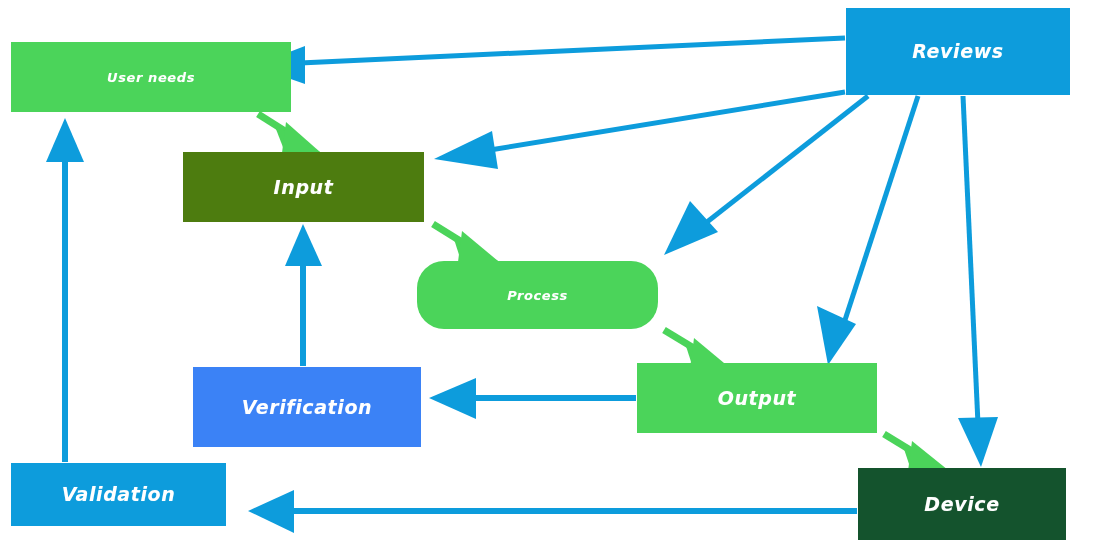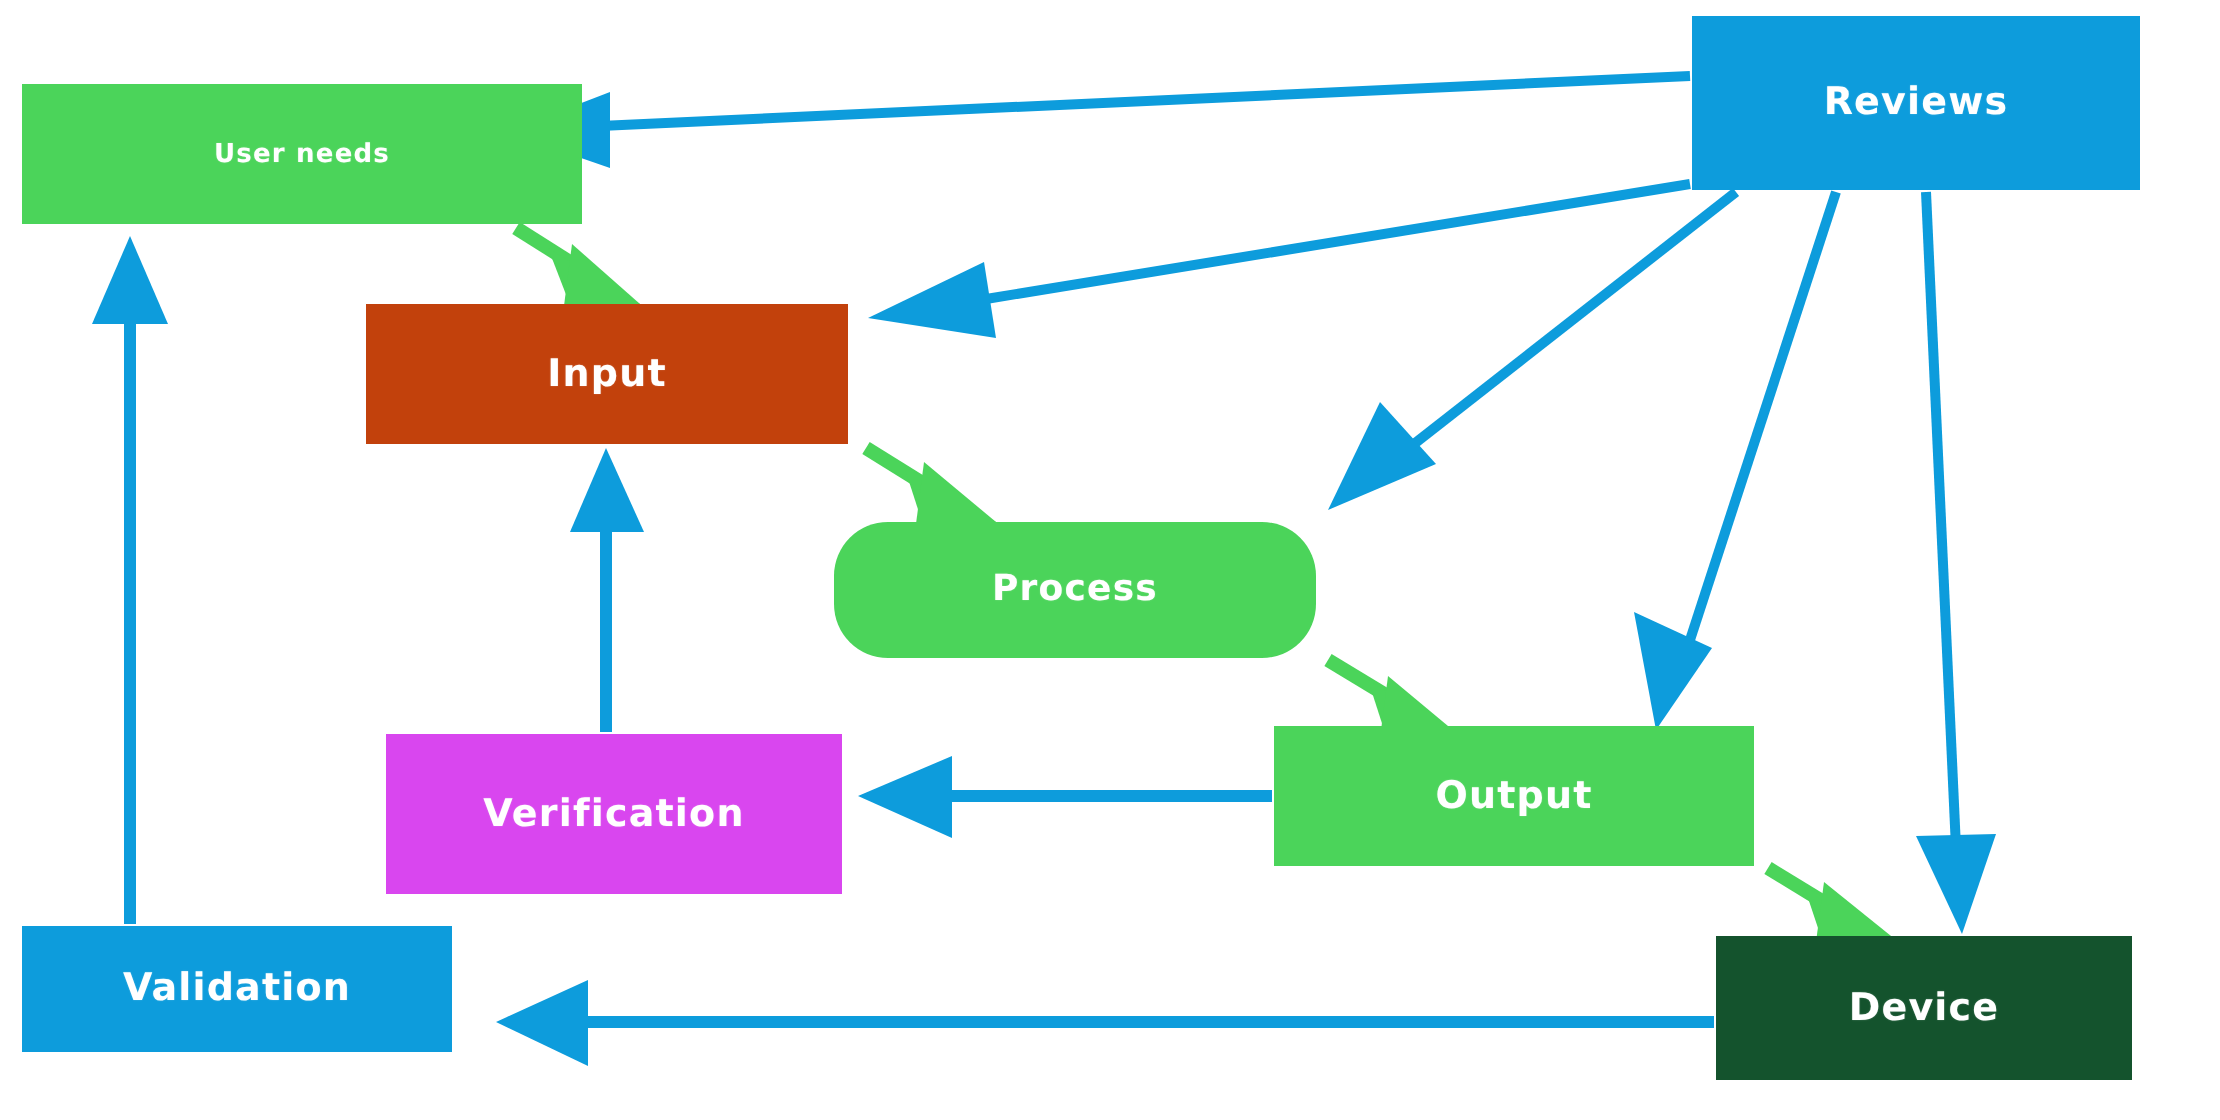--- a/index.html
+++ b/index.html
@@ -34,20 +34,21 @@
     color: #ffffff;
     font-weight: bold;
     letter-spacing: 0.6px;
     z-index: 5;
     user-select: none;
   }
   .node-label {
     display: block;
     line-height: 1;
     text-shadow: 0 0 1px rgba(255,255,255,0.25);
+    font-style: italic;
   }
 </style>
 </head>
 <body>
 
 <div id="diagram-root">
 
   <svg id="edge-layer" width="1110" height="560" viewBox="0 0 1110 560" xmlns="http://www.w3.org/2000/svg">
 
     <g>
@@ -117,41 +118,41 @@
     <g>
       <line x1="65" y1="462" x2="65" y2="158" stroke="#0D9CDC" stroke-width="6" stroke-linecap="butt"></line>
       <polygon points="65,118 46,162 84,162" fill="#0D9CDC"></polygon>
     </g>
   </svg>
 
   <div class="node" style="left:11px; top:42px; width:280px; height:70px; background:#4BD45A; font-size:13px;">
     <span class="node-label">User needs</span>
   </div>
 
-  <div class="node" style="left:183px; top:152px; width:241px; height:70px; background:#c2410c; font-size:19px;">
+  <div class="node" style="left:183px; top:152px; width:241px; height:70px; background:#4d7c0f; font-size:19px;">
     <span class="node-label">Input</span>
   </div>
 
-  <div class="node" style="left:417px; top:261px; width:241px; height:68px; background:#4BD45A; font-size:18px;border-radius:27px;">
+  <div class="node" style="left:417px; top:261px; width:241px; height:68px; background:#4BD45A; font-size:13px;border-radius:27px;">
     <span class="node-label">Process</span>
   </div>
 
   <div class="node" style="left:637px; top:363px; width:240px; height:70px; background:#4BD45A; font-size:19px;">
     <span class="node-label">Output</span>
   </div>
 
   <div class="node" style="left:858px; top:468px; width:208px; height:72px; background:#14532d; font-size:19px;">
     <span class="node-label">Device</span>
   </div>
 
   <div class="node" style="left:846px; top:8px; width:224px; height:87px; background:#0D9CDC; font-size:19px;">
     <span class="node-label">Reviews</span>
   </div>
 
-  <div class="node" style="left:193px; top:367px; width:228px; height:80px; background:#d946ef; font-size:19px;">
+  <div class="node" style="left:193px; top:367px; width:228px; height:80px; background:#3b82f6; font-size:19px;">
     <span class="node-label">Verification</span>
   </div>
 
   <div class="node" style="left:11px; top:463px; width:215px; height:63px; background:#0D9CDC; font-size:19px;">
     <span class="node-label">Validation</span>
   </div>
 
 </div>
 
 </body></html>

